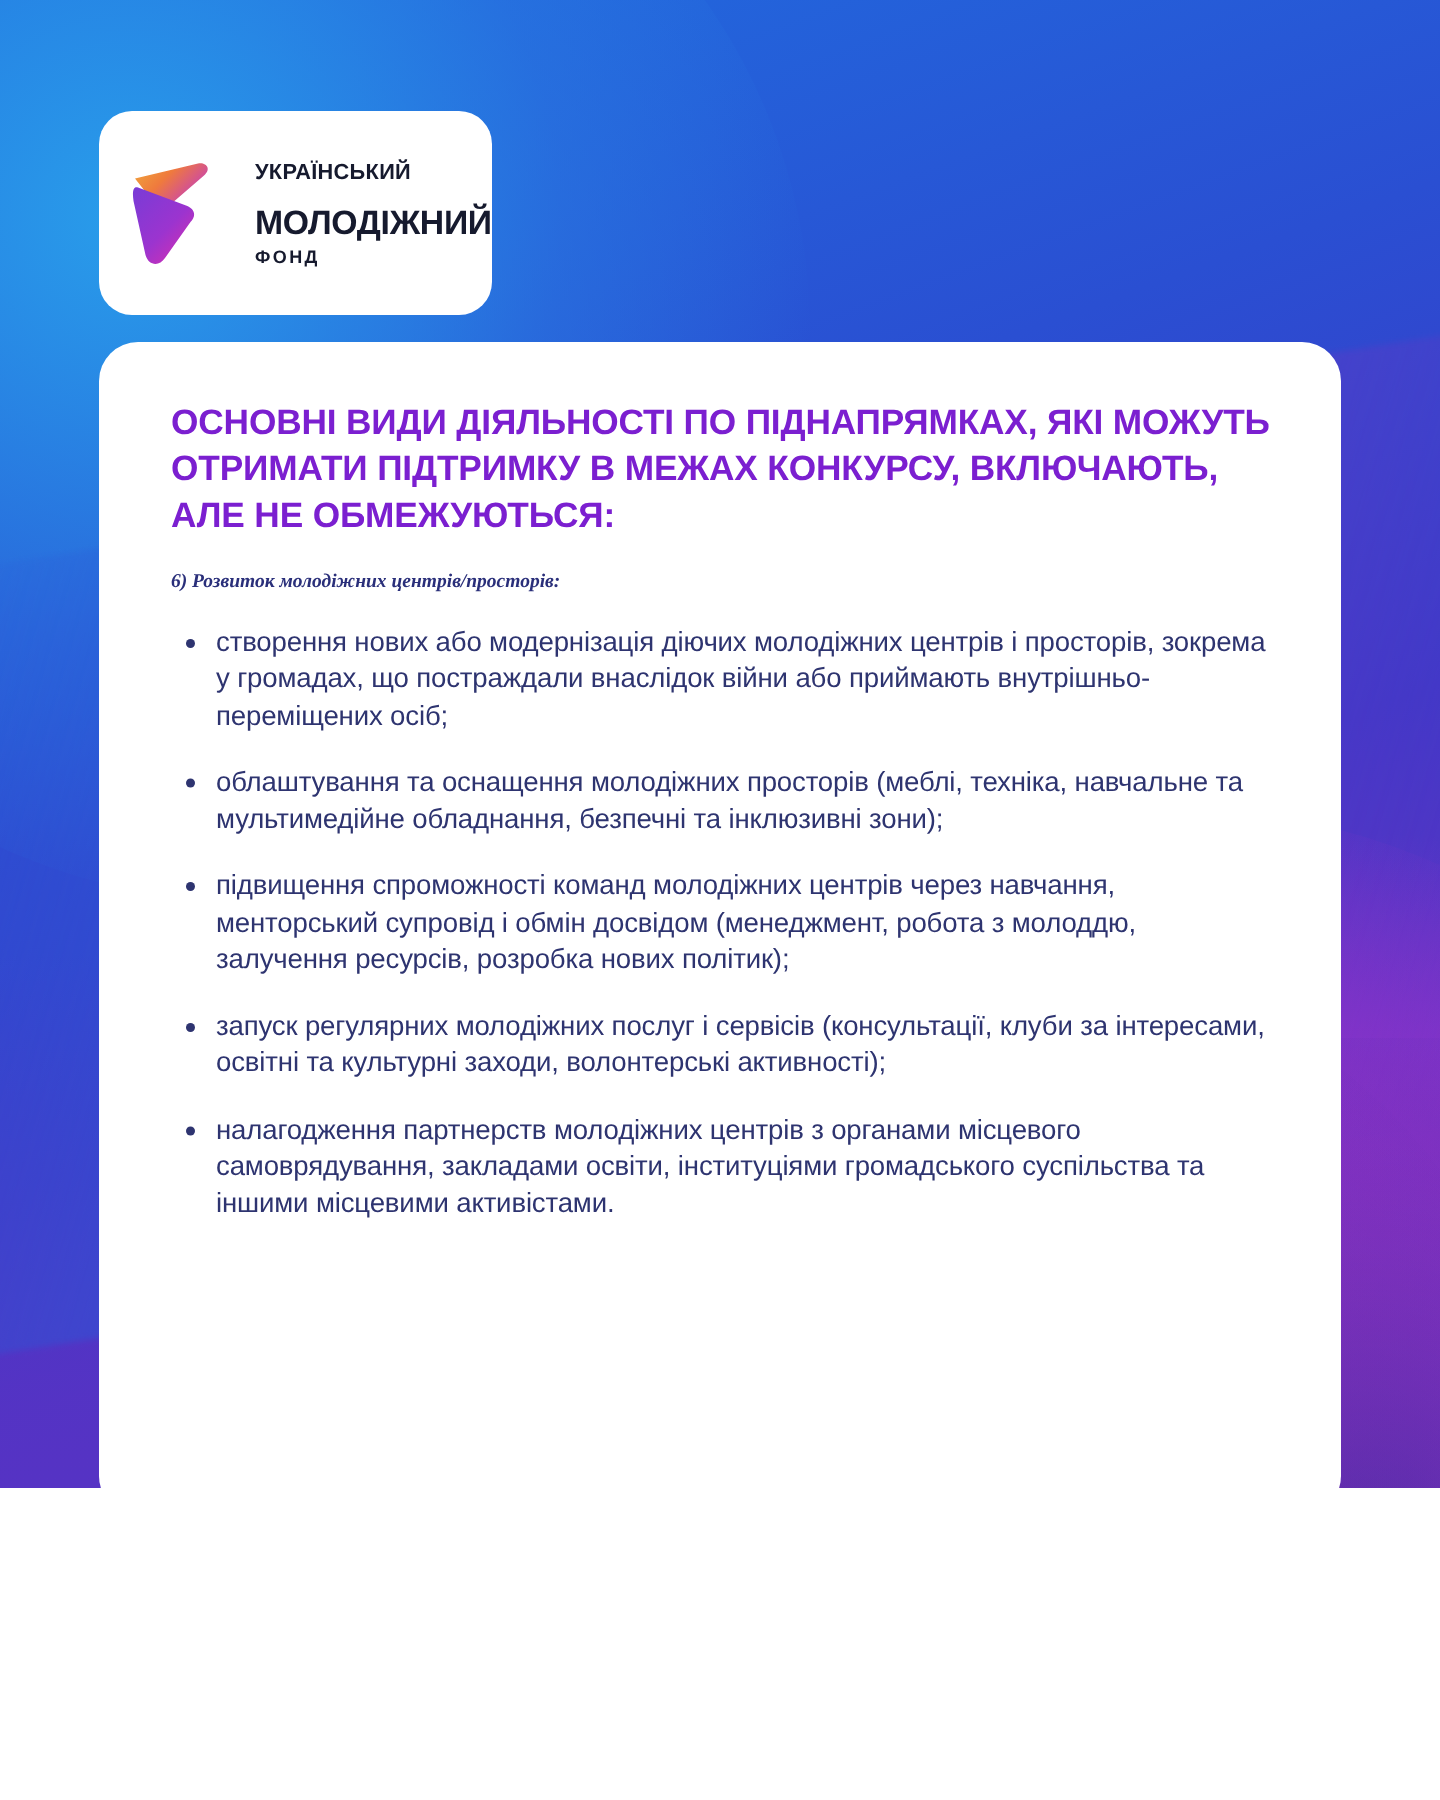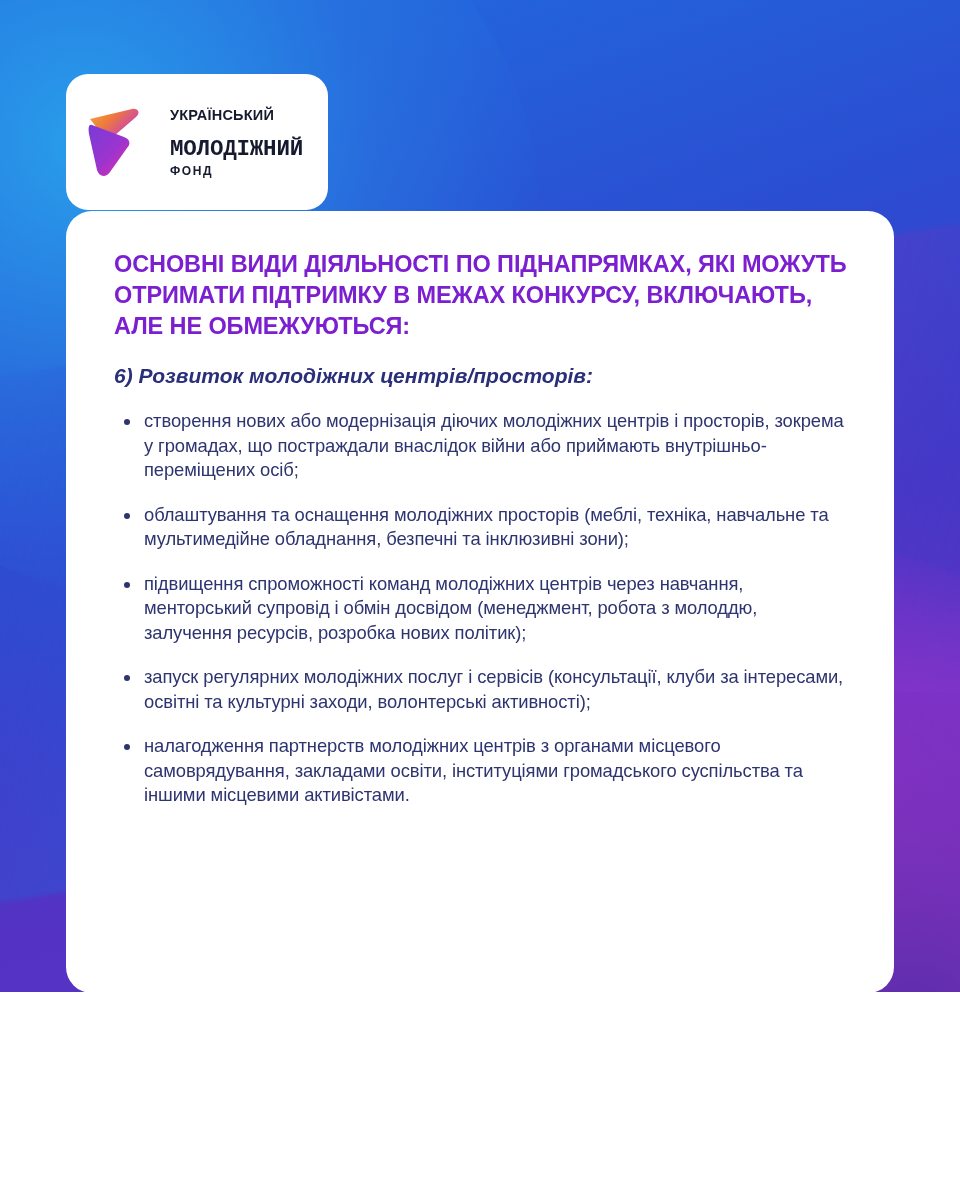--- a/index.html
+++ b/index.html
@@ -107,60 +107,60 @@
     font-weight: 700;
     color: #161a2e;
     letter-spacing: 0.2px;
   }
   .logo-line2 {
     font-size: 22.5px;
     font-weight: 800;
     color: #161a2e;
     letter-spacing: -0.2px;
     margin-top: 16px;
-    font-family: Liberation Mono, monospace;
   }
   .logo-line3 {
     font-size: 12px;
     font-weight: 700;
     color: #161a2e;
     letter-spacing: 1.6px;
     margin-top: 4px;
   }
 
   
   .content-card {
     position: absolute;
     left: 66px;
-    top: 211px;
+    top: 228px;
     width: 828px;
     height: 782px;
     background: #ffffff;
     border-radius: 26px;
     box-sizing: border-box;
     padding: 38px 44px 30px 48px;
   }
 
   .card-heading {
     font-size: 23.5px;
     font-weight: 800;
     color: #7b1fd0;
     line-height: 1.32;
     letter-spacing: -0.1px;
     text-transform: uppercase;
     margin: 0 0 20px 0;
   }
 
   .subheading {
-    font-size: 21px;
+    font-size: 13px;
     font-weight: 700;
     font-style: italic;
     color: #2a2f7a;
     margin: 0 0 20px 0;
     line-height: 1.3;
+    font-family: Liberation Serif, serif;
   }
 
   ul.bullets {
     list-style: none;
     margin: 0;
     padding: 0;
   }
   ul.bullets li {
     position: relative;
     padding-left: 30px;

